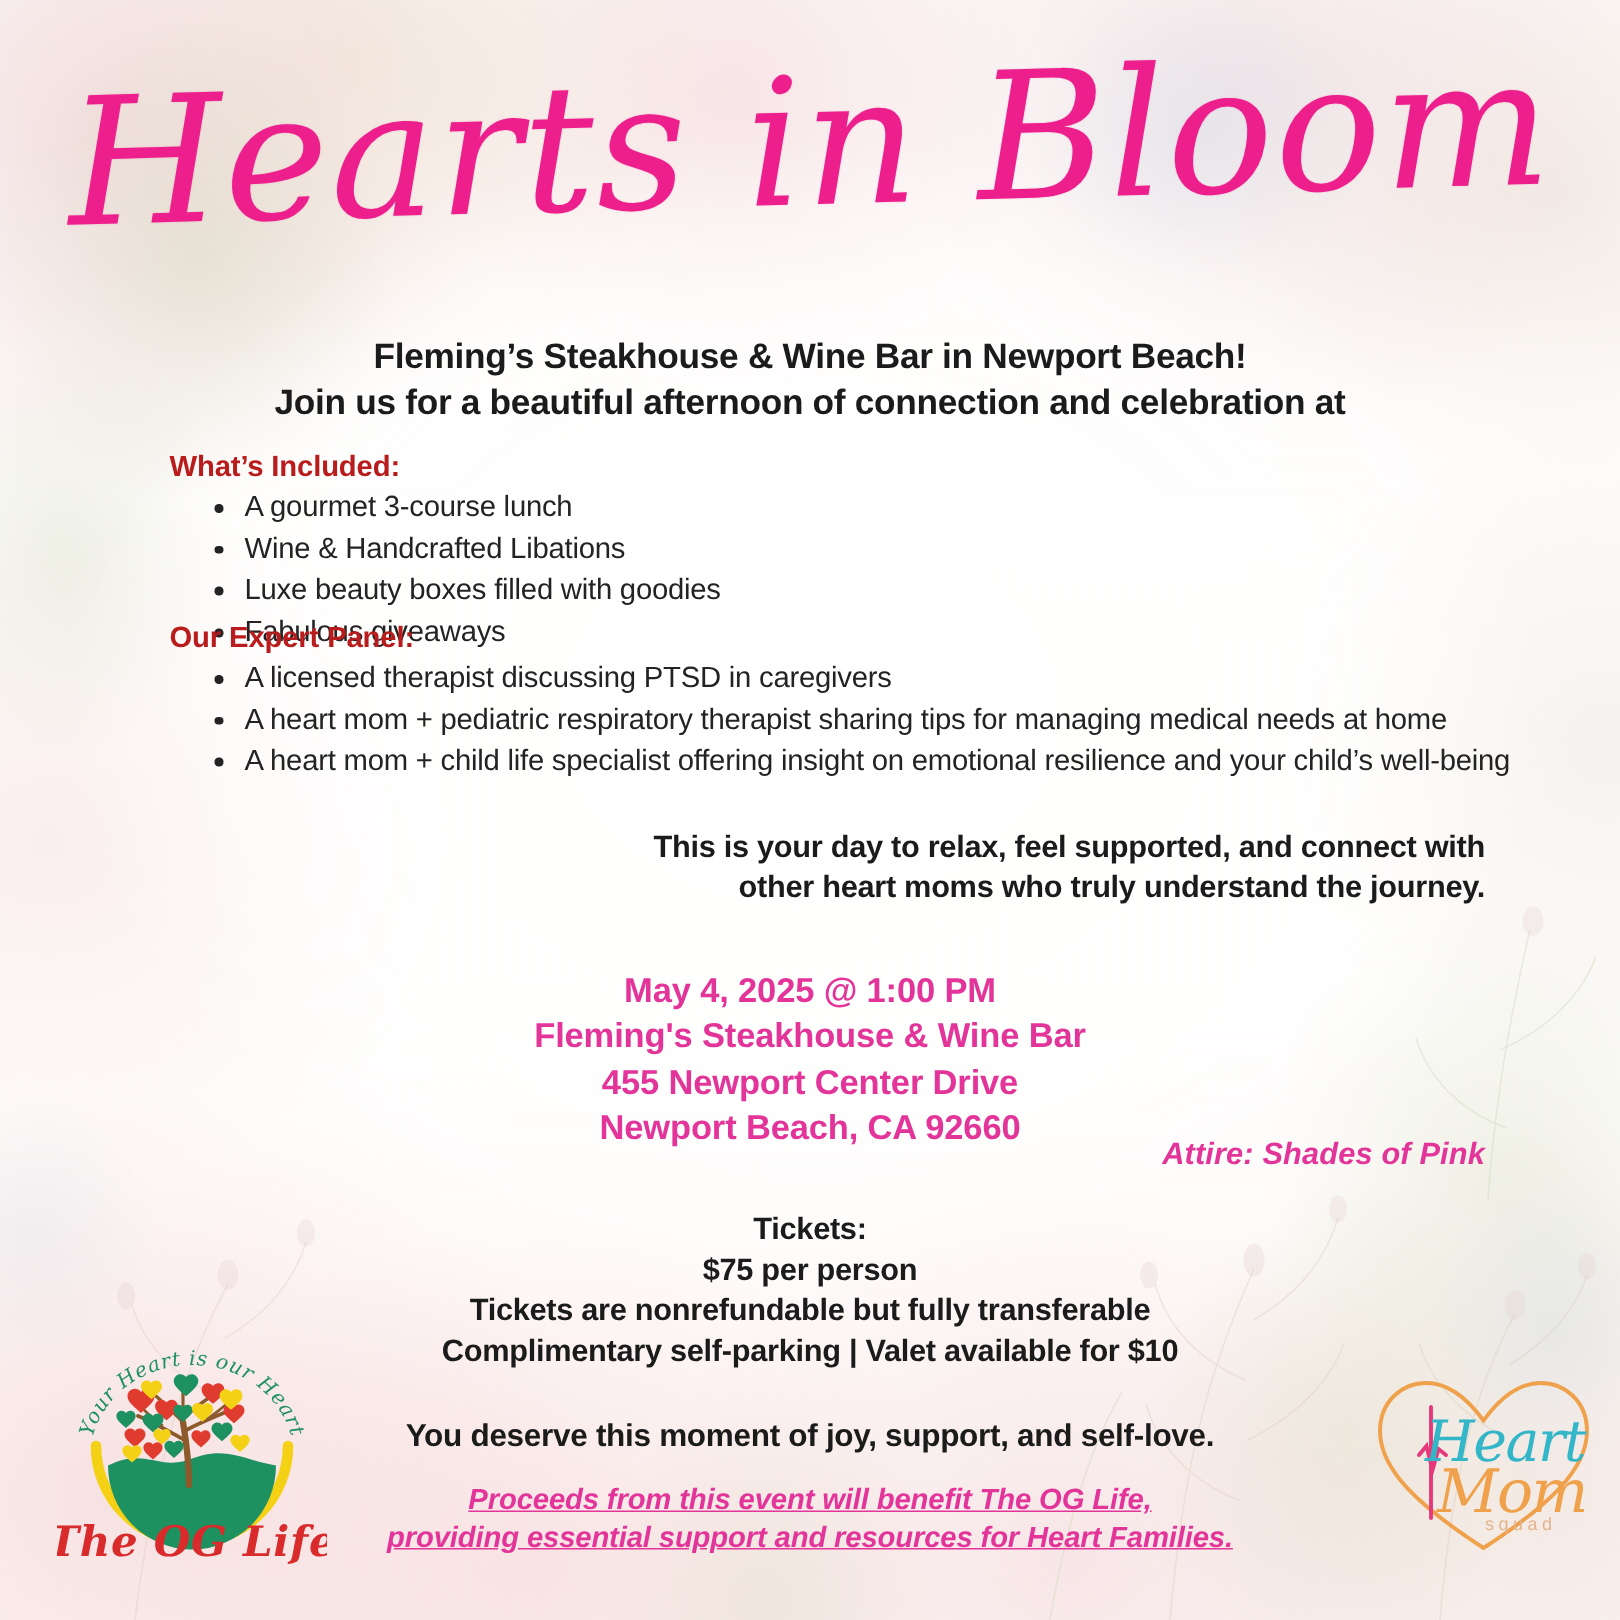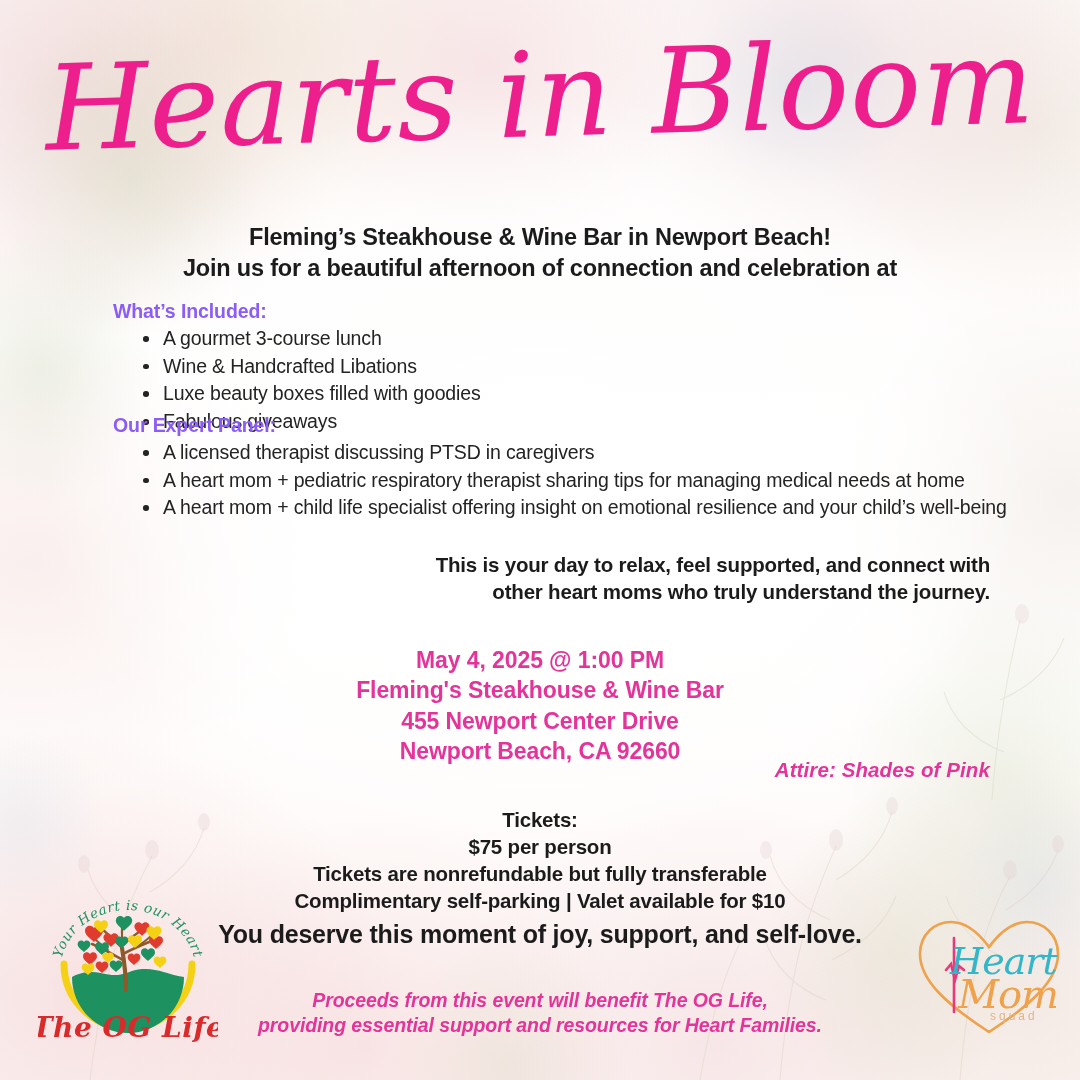--- a/index.html
+++ b/index.html
@@ -78,21 +78,21 @@
     font-size:23.5px;
     line-height:1.34;
     color:#1b1b1b;
     letter-spacing:-.2px;
   }
 
   .sec{position:absolute;left:113px;}
   .sec-head{
     font-weight:bold;
     font-size:19.5px;
-    color:#8b5cf6;
+    color:#b91c1c;
     margin:0 0 4px 0;
     letter-spacing:-.1px;
   }
   ul.bullets{margin:0;padding:0 0 0 30px;list-style:none;}
   ul.bullets li{
     position:relative;
     font-size:19.5px;
     line-height:1.19;
     color:#232323;
     padding:0 0 4.5px 20px;
@@ -142,38 +142,39 @@
     position:absolute;top:806px;left:90px;width:900px;
     text-align:center;
     font-weight:bold;
     font-size:20.5px;
     line-height:1.32;
     color:#1b1b1b;
     letter-spacing:-.2px;
   }
 
   .cta{
-    position:absolute;top:918px;left:90px;width:900px;
-    text-align:center;
-    font-weight:bold;
-    font-size:25px;
+    position:absolute;top:944px;left:90px;width:900px;
+    text-align:center;
+    font-weight:bold;
+    font-size:21px;
     line-height:1.33;
     color:#1b1b1b;
     letter-spacing:-.2px;
   }
 
   .proceeds{
     position:absolute;top:988px;left:90px;width:900px;
     text-align:center;
     font-weight:bold;
     font-style:italic;
     font-size:19.5px;
     line-height:1.3;
     color:#e3349a;
     letter-spacing:-.1px;
+    text-decoration:underline;
   }
 
   
   .logo-og{position:absolute;left:38px;top:898px;width:180px;height:150px;}
   .logo-hms{position:absolute;left:910px;top:908px;width:158px;height:132px;}
 </style>
 </head>
 <body>
 
 <div class="flyer">

